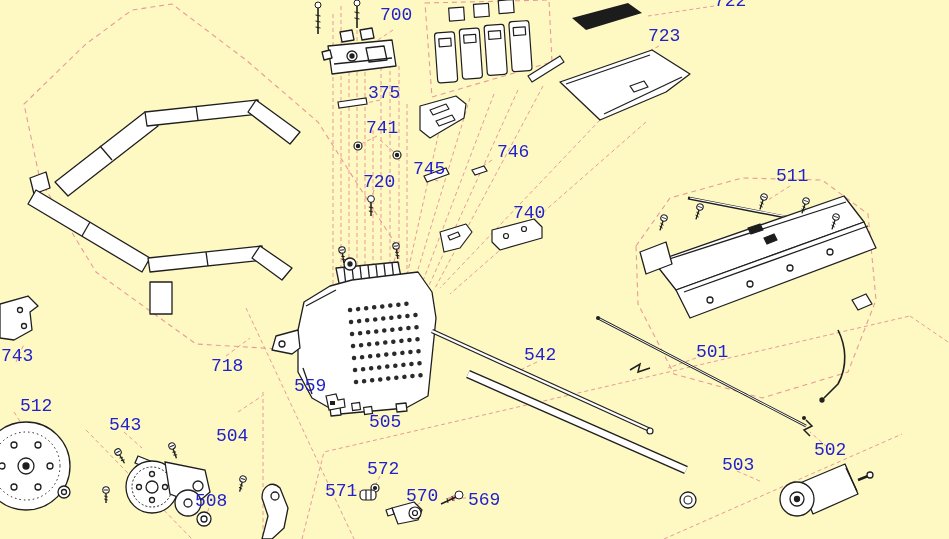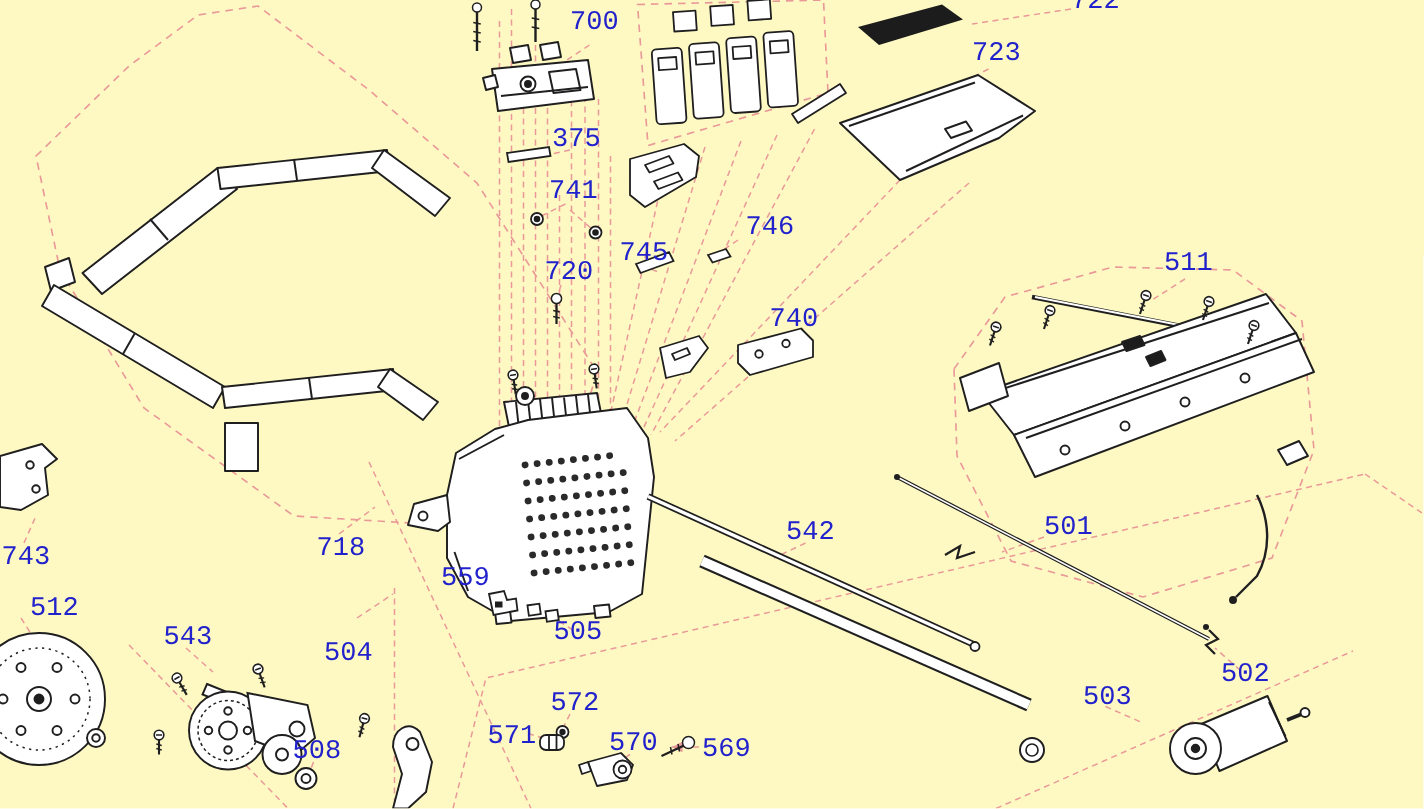--- a/index.html
+++ b/index.html
@@ -388,21 +388,21 @@
       <span class="part-label" style="left: 714px; top: -9px;">722</span>
       <span class="part-label" style="left: 380px; top: 5px;">700</span>
       <span class="part-label" style="left: 648px; top: 26px;">723</span>
       <span class="part-label" style="left: 368px; top: 83px;">375</span>
       <span class="part-label" style="left: 366px; top: 118px;">741</span>
       <span class="part-label" style="left: 497px; top: 142px;">746</span>
       <span class="part-label" style="left: 413px; top: 159px;">745</span>
       <span class="part-label" style="left: 363px; top: 172px;">720</span>
       <span class="part-label" style="left: 513px; top: 203px;">740</span>
       <span class="part-label" style="left: 776px; top: 166px;">511</span>
-      <span class="part-label" style="left: 1px; top: 346px; margin-top: 16px;">743</span>
+      <span class="part-label" style="left: 1px; top: 346px;">743</span>
       <span class="part-label" style="left: 211px; top: 356px;">718</span>
       <span class="part-label" style="left: 0px; top: 396px; padding-left: 20px;">512</span>
       <span class="part-label" style="left: 216px; top: 410px; margin-top: 16px;">504</span>
       <span class="part-label" style="left: 294px; top: 376px;">559</span>
       <span class="part-label" style="left: 369px; top: 412px;">505</span>
       <span class="part-label" style="left: 109px; top: 415px;">543</span>
       <span class="part-label" style="left: 524px; top: 345px;">542</span>
       <span class="part-label" style="left: 696px; top: 342px;">501</span>
       <span class="part-label" style="left: 814px; top: 440px;">502</span>
       <span class="part-label" style="left: 722px; top: 455px;">503</span>

